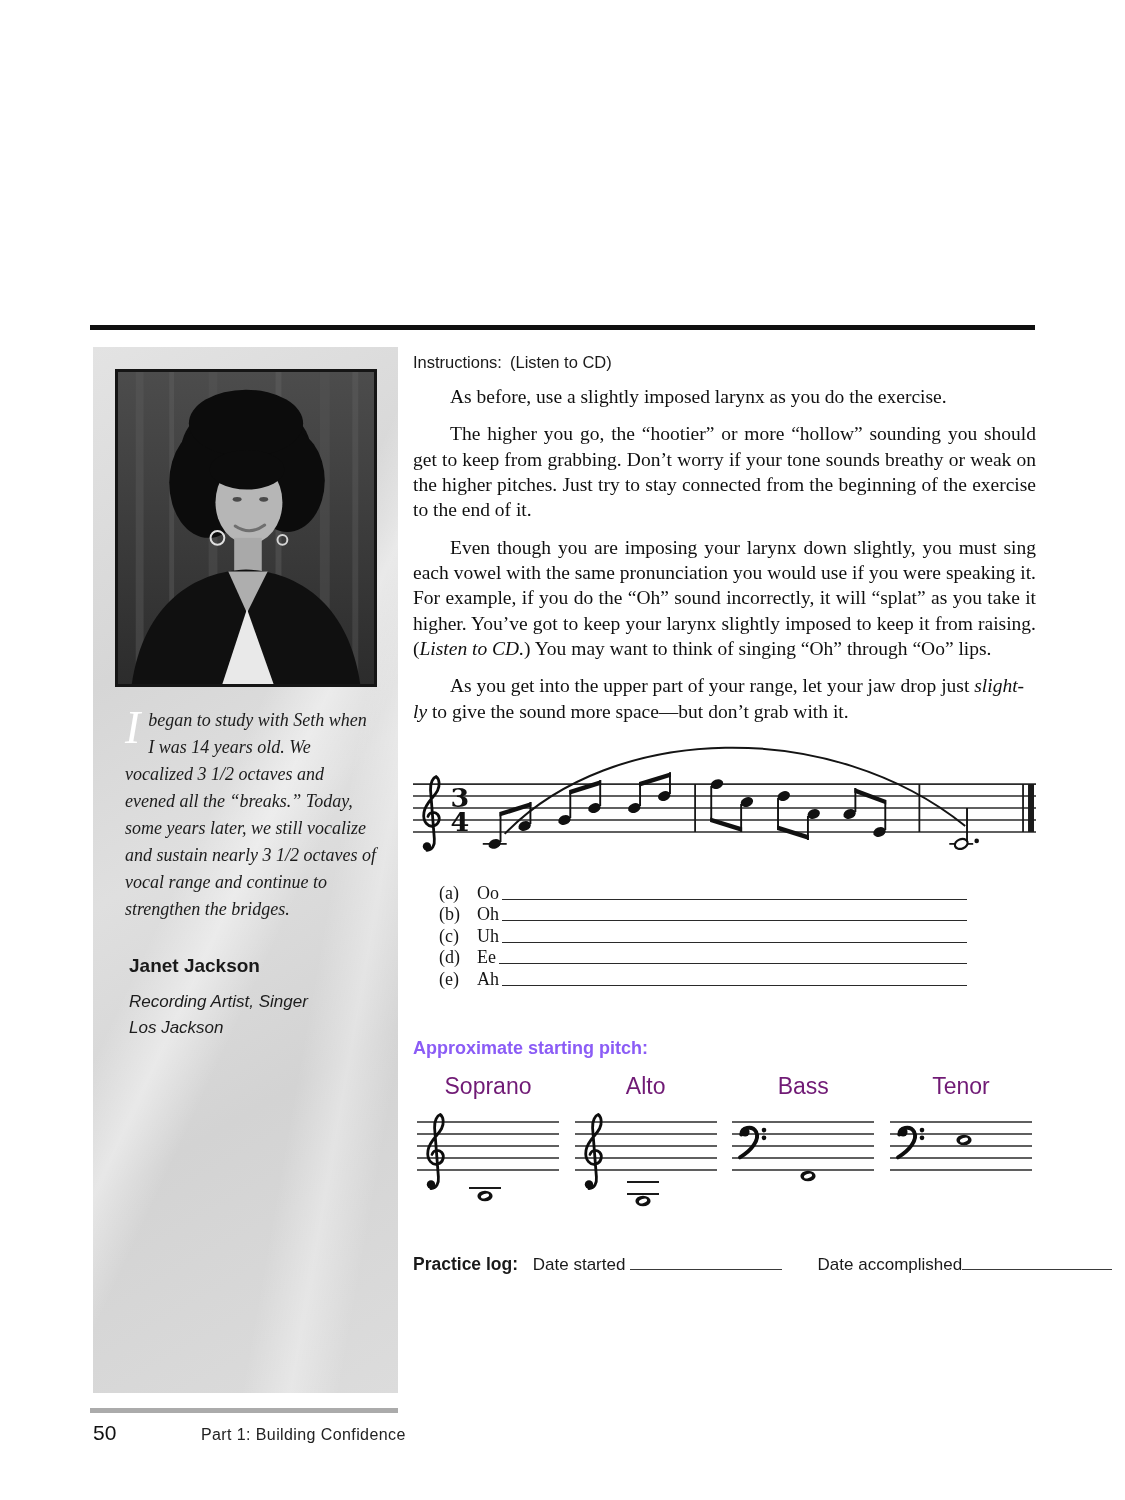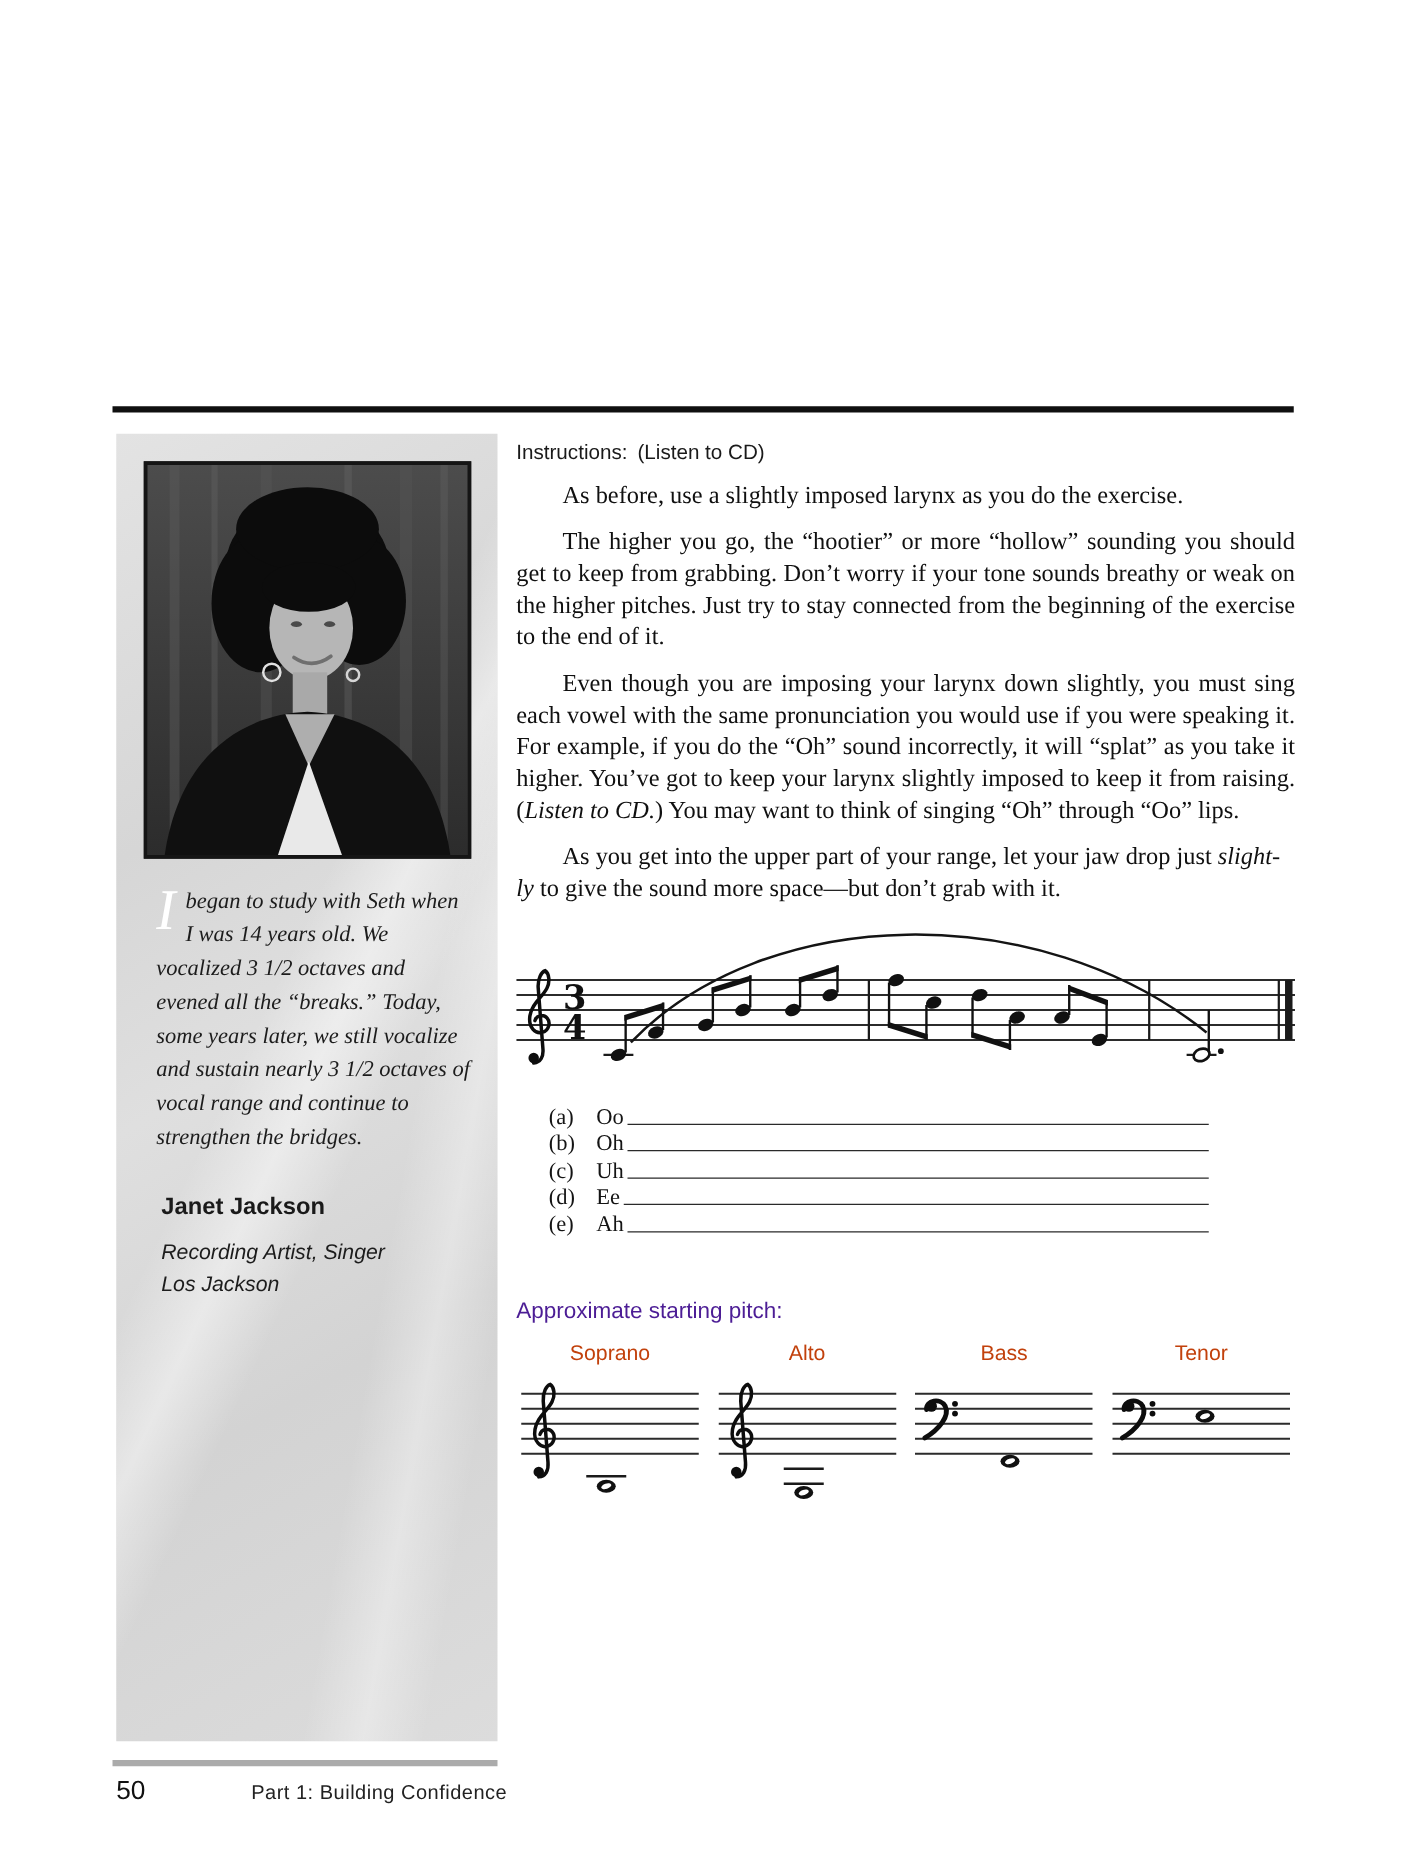--- a/index.html
+++ b/index.html
@@ -42,24 +42,24 @@
   .music{margin-top:20px;}
   .music svg.mainstaff{display:block;width:623px;height:136px;}
 
   .vowels{margin-top:2px;width:528px;margin-left:26px;}
   .vrow{display:flex;align-items:flex-end;height:21.5px;
         font-family:"Liberation Serif",serif;font-size:18px;color:#141414;}
   .vlabel{width:38px;}
   .vtext{margin-right:3px;}
   .vline{flex:1;border-bottom:1.6px solid #2a2a2a;margin-bottom:4px;}
 
-  .pitch-head{margin:48px 0 0 0;font-size:18px;font-weight:normal;color:#4c1d95;}
+  .pitch-head{margin:48px 0 0 0;font-size:18px;font-weight:bold;color:#8b5cf6;}
   .voices{display:flex;justify-content:space-between;width:623px;margin-top:14px;}
   .voice{width:150px;text-align:center;}
-  .vname{font-size:17px;color:#c2410c;margin-bottom:4px;}
+  .vname{font-size:23px;color:#701a75;margin-bottom:4px;}
   .voice svg{display:block;width:150px;height:112px;}
 
   .plog{margin-top:38px;font-size:17px;color:#1a1a1a;white-space:nowrap;}
   .plog b{font-size:17.5px;margin-right:10px;}
   .blank{display:inline-block;width:152px;border-bottom:1.7px solid #3a3a3a;height:14px;
          vertical-align:baseline;}
   .blank.second{width:150px;}
   .gap{display:inline-block;width:26px;}
 
   .defs-holder{position:absolute;width:0;height:0;overflow:hidden;}
@@ -258,19 +258,26 @@
       <div class="voice">
         <div class="vname">Tenor</div>
         <svg viewBox="0 0 150 112">
           <path d="M4,18H146 M4,30H146 M4,42H146 M4,54H146 M4,66H146" stroke="#2b2b2b" stroke-width="1.6"></path>
           <use href="#bclef" transform="translate(10,21.5) scale(1.3)"></use>
           <use href="#wnote" x="78" y="36"></use>
         </svg>
       </div>
     </div>
 
+    <div class="plog">
+      <b>Practice log:</b>
+      <span>Date started</span>
+      <span class="blank"></span>
+      <span class="gap"></span>
+      <span>Date accomplished</span><span class="blank second"></span>
+    </div>
   </main>
 
   <div class="sidebar-foot-rule"></div>
   <span class="pagenum">50</span>
   <span class="parttitle">Part 1:  Building Confidence</span>
 
 </div>
 
 </body></html>

